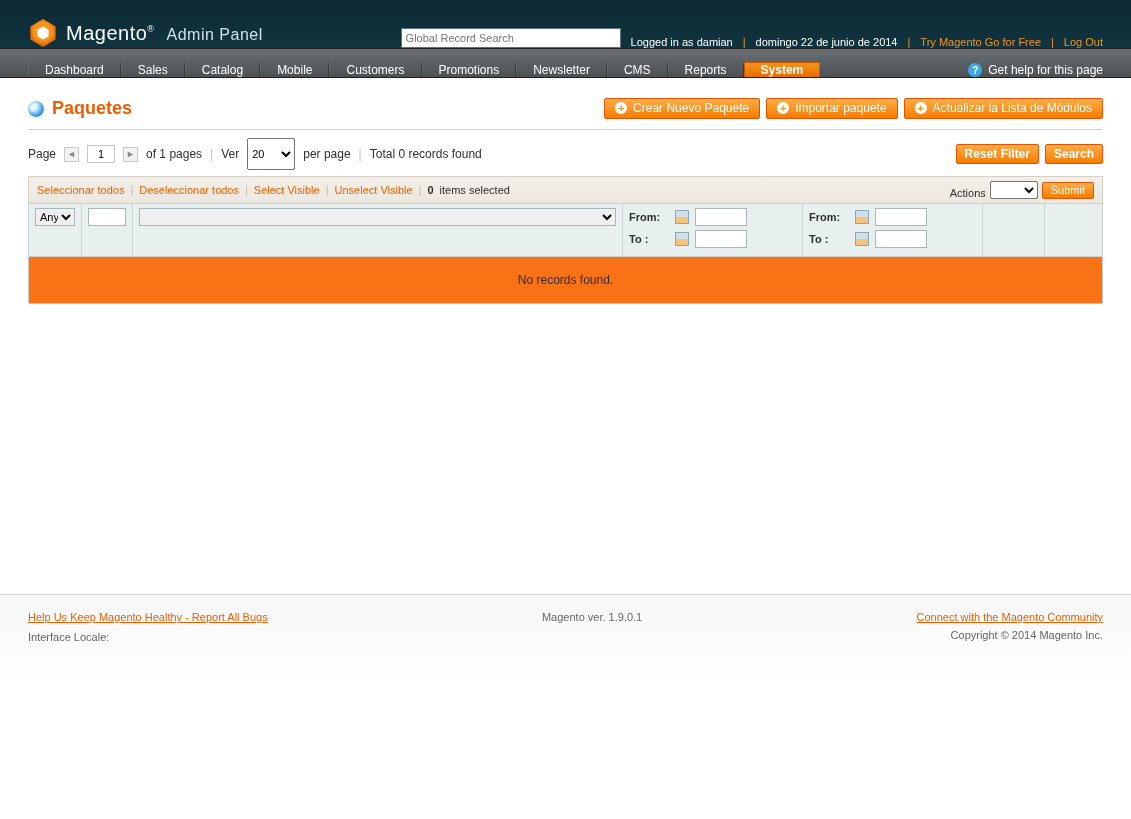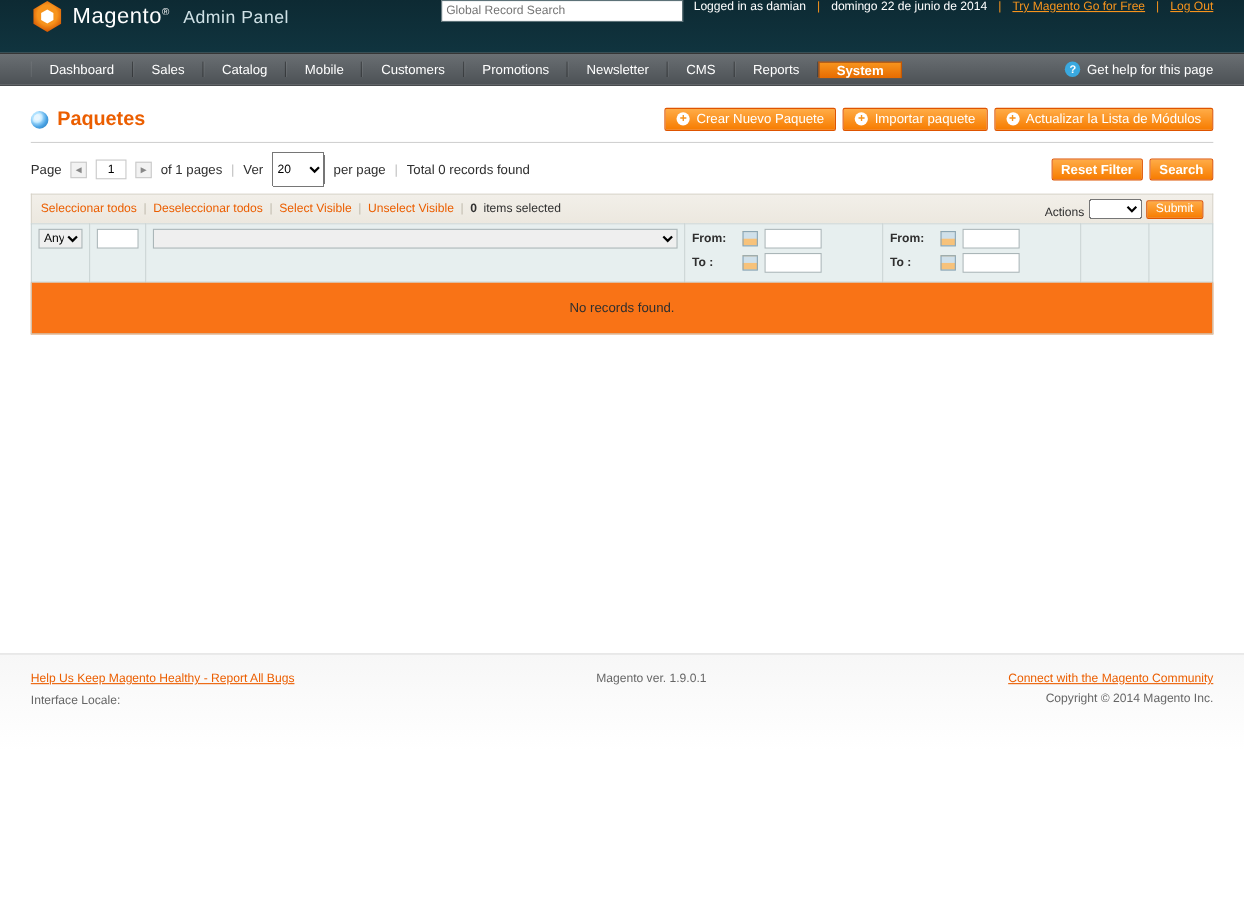--- a/index.html
+++ b/index.html
@@ -8,21 +8,21 @@
     font-size: 12px;
     color: #2f2f2f;
     background: #fff;
   }
   
   .header {
     background: linear-gradient(to bottom, #0d2a33 0%, #10343f 100%);
     color: #fff;
     height: 48px;
     display: flex;
-    align-items: flex-start;
+    align-items: flex-end;
     padding: 0 28px;
     gap: 10px;
   }
   .logo { display: flex; align-items: center; gap: 8px; }
   .logo-mark {
     width: 30px; height: 30px;
     background: radial-gradient(circle at 50% 45%, #f7941d 40%, #d35400 70%);
     clip-path: polygon(50% 3%, 92% 28%, 92% 72%, 50% 97%, 8% 72%, 8% 28%);
     position: relative;
   }
@@ -36,26 +36,26 @@
   .logo-reg  { font-size: 9px; vertical-align: super; }
   .logo-ap   { font-size: 16px; color: #cfe1e6; margin-left: 6px; }
   .header-spacer { flex: 1; }
   .search {
     width: 220px; height: 20px; font-size: 11px;
     padding: 1px 4px; color: #333; background: #fff;
     border: 1px solid #5d7278;
   }
   .header-right { display: flex; align-items: center; gap: 10px; font-size: 11px; }
   .header-right .sep { color: #f7941d; }
-  .header-right a { color: #f7941d; text-decoration: underline; cursor: pointer; }
+  .header-right a { color: #f7941d; cursor: pointer; }
   .header-right .txt { color: #fff; }
   
   .nav {
     height: 30px; background: linear-gradient(to bottom, #6a6f73 0%, #4c5155 100%);
-    display: flex; align-items: center; padding: 0 28px;
+    display: flex; align-items: flex-end; padding: 0 28px;
     border-top: 1px solid #222; border-bottom: 1px solid #1b1f22;
   }
   .nav-item {
     display: flex; align-items: center; padding: 0 16px;
     color: #fff; font-size: 12px; cursor: pointer;
     border-right: 1px solid rgba(0,0,0,.35); border-left: 1px solid rgba(255,255,255,.08);
   }
   .nav-item.active {
     background: linear-gradient(to bottom, #f7941d 0%, #e76b00 100%);
     font-weight: bold;

